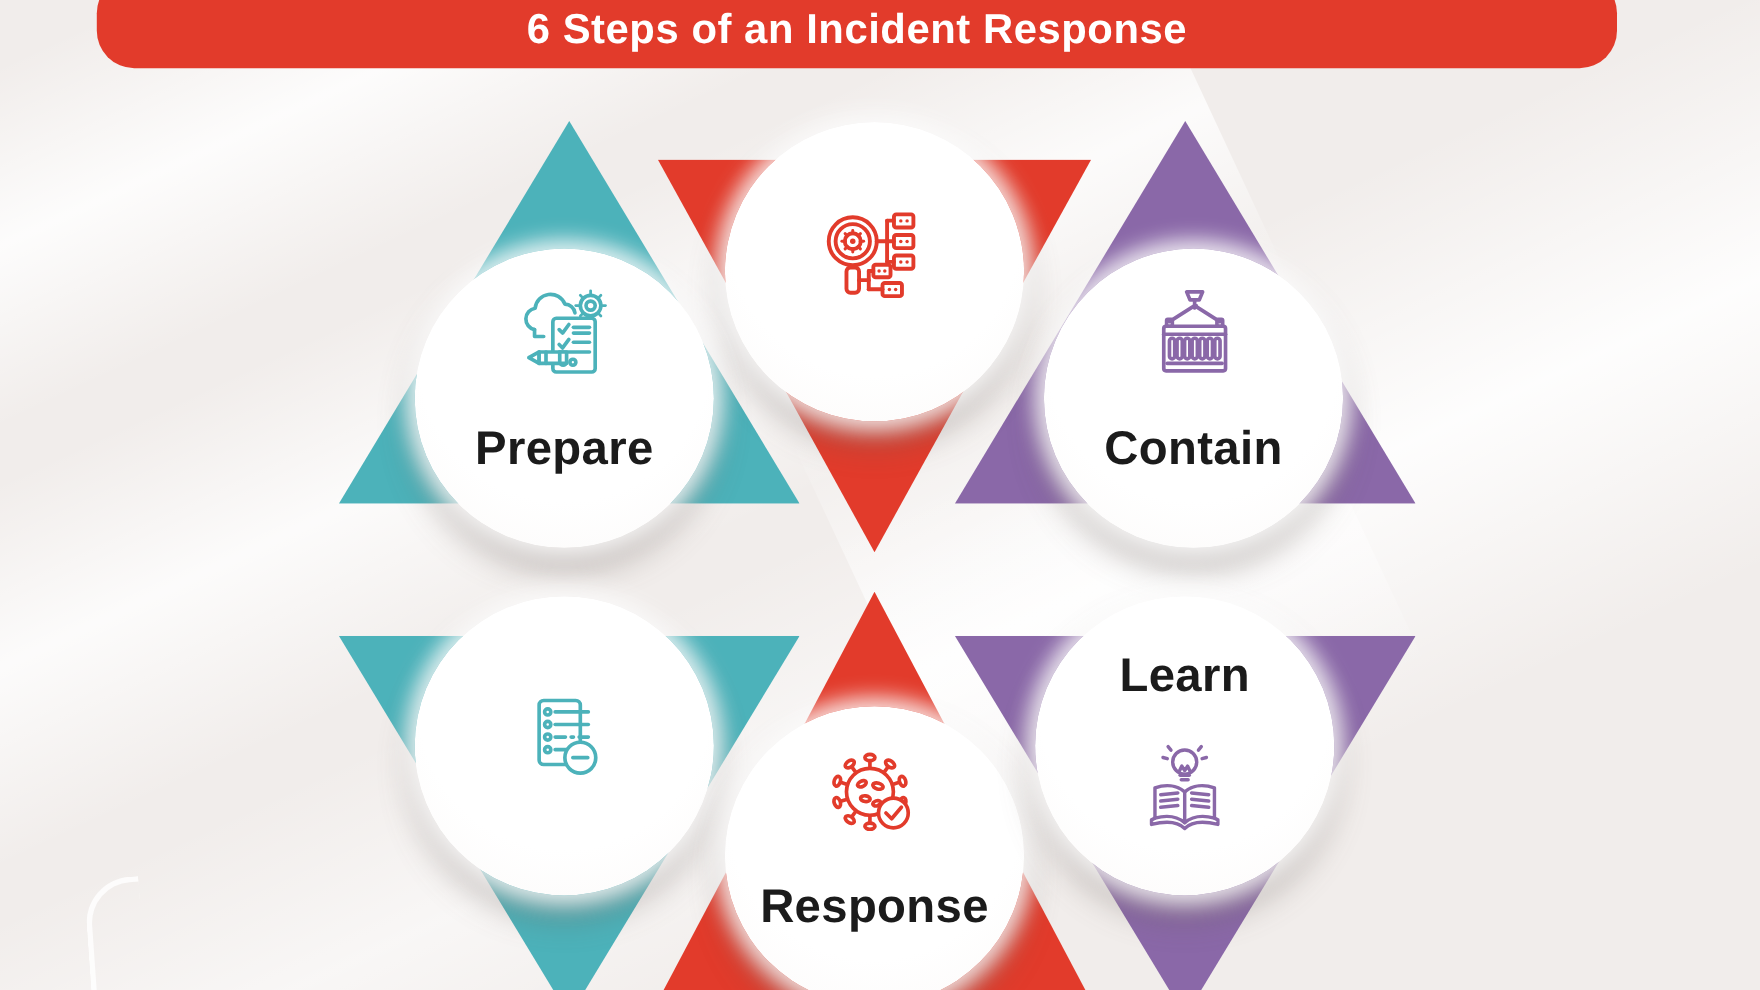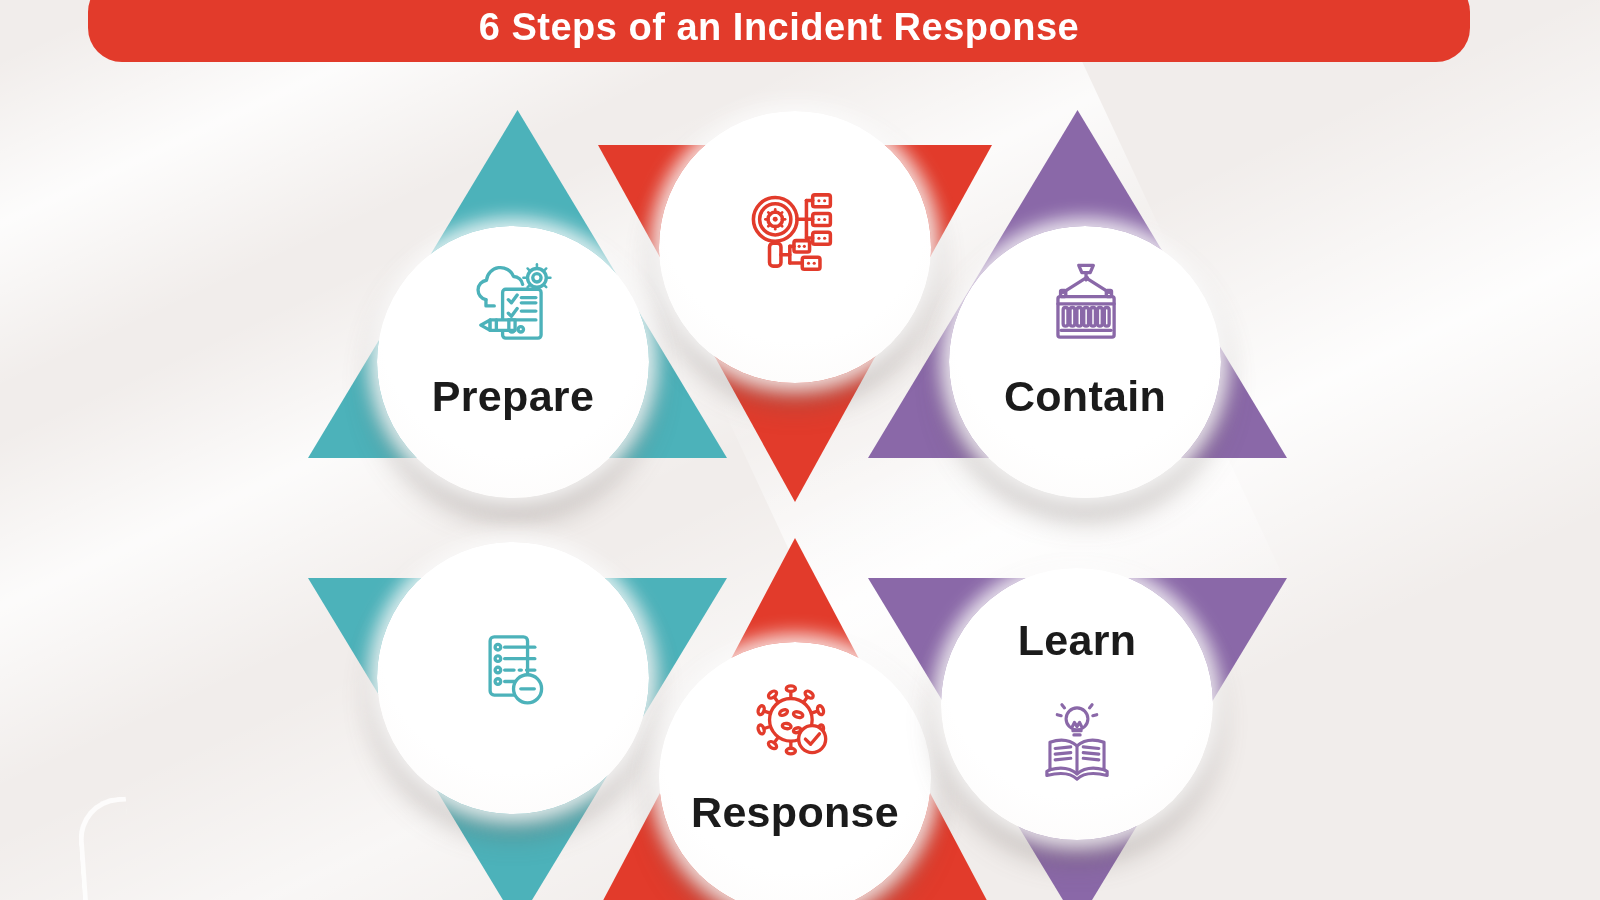--- a/index.html
+++ b/index.html
@@ -48,27 +48,27 @@
   
   .circle{position:absolute;width:272px;height:272px;border-radius:50%;
     background:radial-gradient(circle at 50% 36%,#ffffff 60%,#fbf9f8 100%);
     box-shadow:0 0 18px 9px rgba(255,255,255,.8), 0 18px 30px 2px rgba(108,95,90,.42);
     display:flex;flex-direction:column;align-items:center;}
   .circle-identify{left:659px;top:111px;}
   .circle-prepare{left:377px;top:226px;}
   .circle-contain{left:949px;top:226px;}
   .circle-eradicate{left:377px;top:542px;}
   .circle-recover{left:659px;top:642px;}
-  .circle-learn{left:941px;top:568px;}
+  .circle-learn{left:941px;top:542px;}
 
   .step-label{font-size:43px;font-weight:700;color:var(--label_text);line-height:56px;letter-spacing:.3px;}
   .label-top{padding-top:44px;}
   .label-top .step-icon{margin-top:30px;}
   .label-bottom{padding-top:30px;}
-  .label-bottom .step-label{margin-top:8px;}
+  .label-bottom .step-label{margin-top:20px;}
 
   .step-icon{width:104px;height:104px;}
   .step-icon svg{width:100%;height:100%;display:block;}
   .c-red{color:var(--red);}
   .c-teal{color:var(--teal);}
   .c-purple{color:var(--purple);}
 </style>
 </head>
 <body>
 

